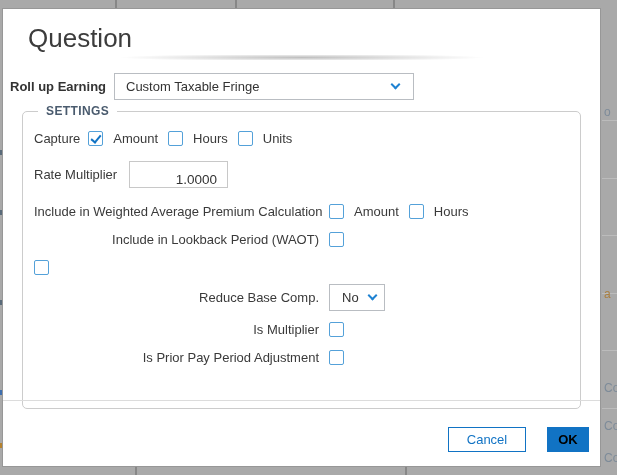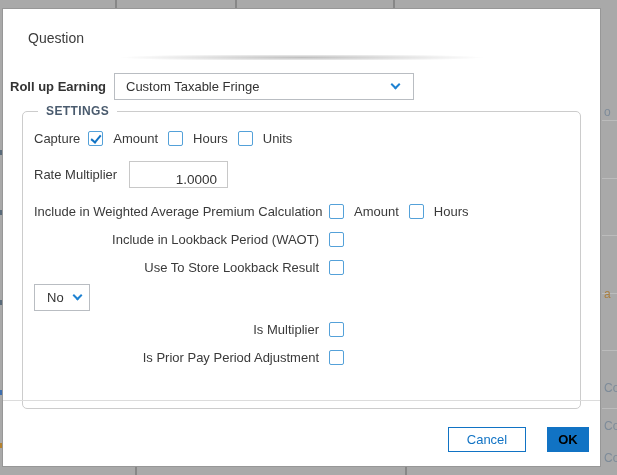--- a/index.html
+++ b/index.html
@@ -15,21 +15,21 @@
   .bg-frag{position:absolute;left:604px;font-size:12px;color:#7d8b99;line-height:14px;white-space:nowrap;}
   .bg-mark{position:absolute;left:0;width:2px;height:5px;}
 
   
   .modal{
     position:absolute;left:2px;top:8px;width:599px;height:459px;
     background:#ffffff;border:1px solid #979797;box-sizing:border-box;
   }
   .dialog-title{
     position:absolute;left:25px;top:14px;
-    font-size:14px;line-height:30px;color:#3c3c3c;
+    font-size:26px;line-height:30px;color:#3c3c3c;
   }
   .title-divider{
     position:absolute;left:45px;top:46px;width:508px;height:5px;
     background:radial-gradient(ellipse 50% 100% at 50% 50%, rgba(0,0,0,0.25), rgba(0,0,0,0) 72%);
   }
 
   .rollup-row{position:absolute;left:7px;top:63px;height:28px;display:flex;align-items:center;}
   .rollup-label{font-size:13px;font-weight:bold;color:#333;width:104px;}
   .dropdown{
     box-sizing:border-box;border:1px solid #b9bdc2;background:#fff;height:27px;
@@ -154,25 +154,25 @@
       <span class="cb"></span>
       <span class="lbl">Hours</span>
     </div>
 
     <div class="frow row-waot">
       <span class="lbl-col">Include in Lookback Period (WAOT)</span>
       <span class="cb"></span>
     </div>
 
     <div class="frow row-store">
-      <span class="lbl-col">Use To Store Lookback Result</span>
       <span class="cb"></span>
     </div>
 
     <div class="frow row-reduce">
+      <span class="lbl-col">Reduce Base Comp.</span>
       <div class="dropdown reduce-dd">
         <span>No</span>
         <span class="chev"></span>
       </div>
     </div>
 
     <div class="frow row-certified">
       <span class="lbl-col">Is Multiplier</span>
       <span class="cb"></span>
     </div>

